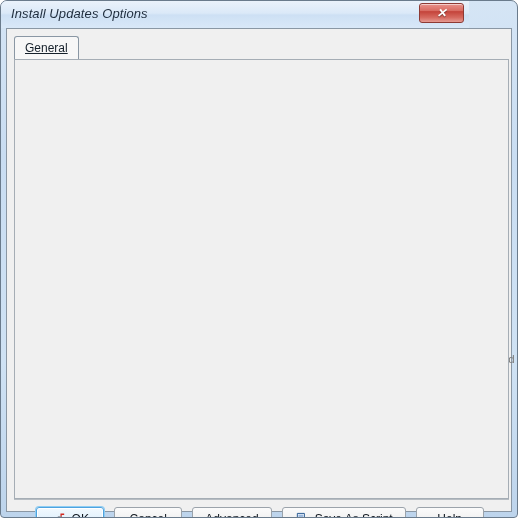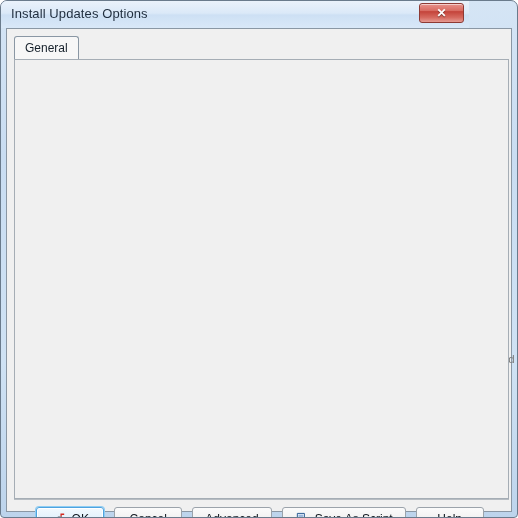--- a/index.html
+++ b/index.html
@@ -36,20 +36,21 @@
   }
 
   
   .titlebar {
     position: absolute;
     left: 0; top: 0;
     width: 468px;
     height: 27px;
     background: linear-gradient(to bottom, #eaf2fb 0%, #dbe9f8 45%, #cde0f4 52%, #d9e8f8 100%);
     box-sizing: border-box;
+    font-style: italic;
   }
   .title-text {
     position: absolute;
     left: 10px;
     top: 5px;
     font-size: 13px;
     color: #1f2d3d;
     letter-spacing: 0.1px;
     white-space: nowrap;
   }
@@ -94,20 +95,21 @@
     padding: 0 10px;
     display: flex;
     align-items: center;
     font-size: 12px;
     color: #16212b;
     border: 1px solid #9aa3ab;
     border-bottom: none;
     border-radius: 3px 3px 0 0;
     box-sizing: border-box;
     white-space: nowrap;
+    text-decoration: underline;
   }
   .tab.active {
     background: #f7f7f7;
     height: 23px;
     border-color: #8a97a4;
     position: relative;
     z-index: 3;
   }
   .tab.inactive {
     background: linear-gradient(to bottom, #f2f2f2 0%, #e2e2e2 100%);

